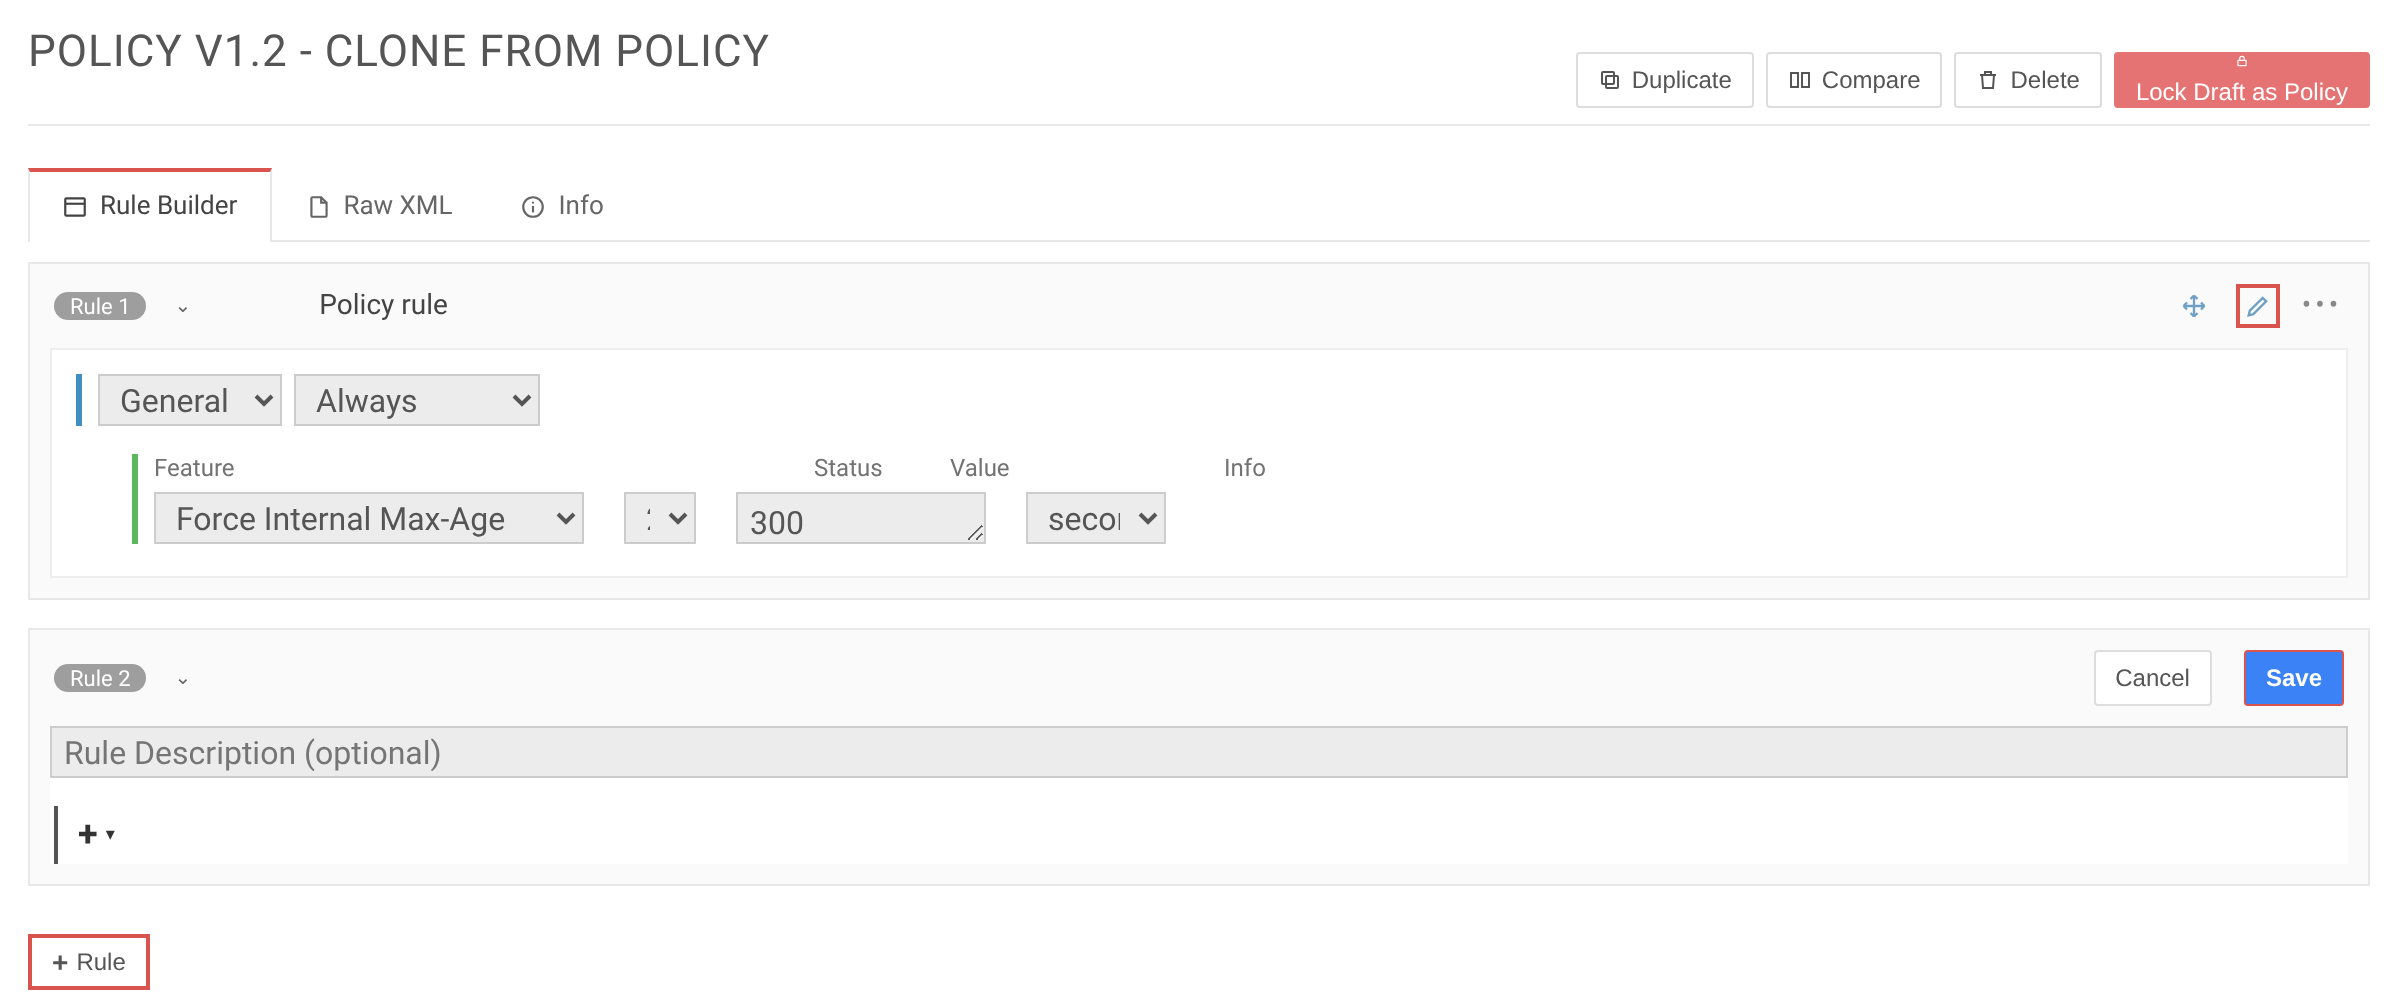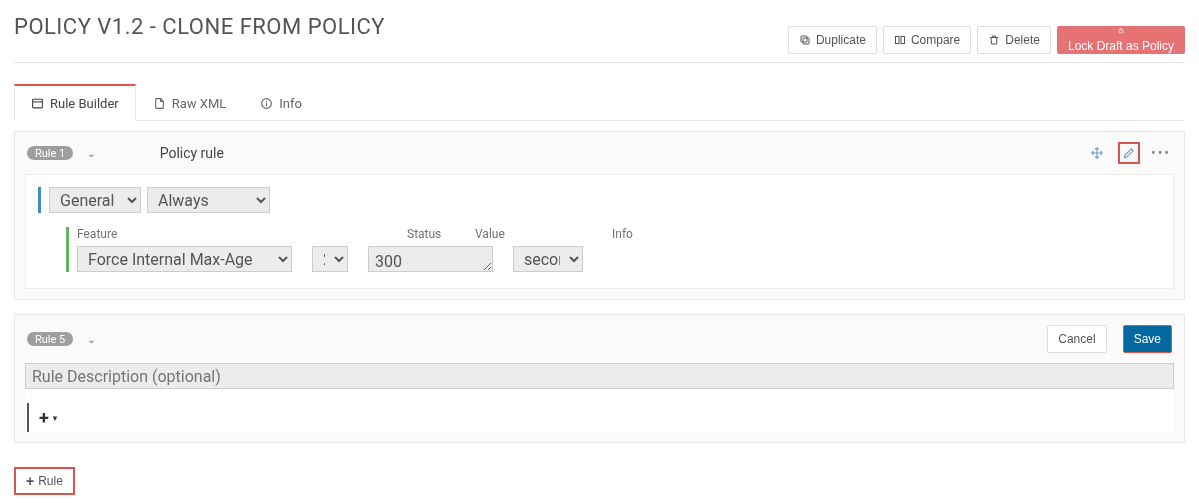--- a/index.html
+++ b/index.html
@@ -49,23 +49,24 @@
     border-radius: 2px;
   }
   .btn svg { width: 12px; height: 12px; }
   .btn-danger {
     background: #e57373;
     border-color: #e57373;
     color: #fff;
     flex-direction: column;
   }
   .btn-save {
-    background: #0369a1;
+    background: #3b82f6;
     border-color: #d9534f;
     color: #fff;
+    font-weight: bold;
   }
 
   
   .tabs {
     display: flex;
     border-bottom: 1px solid #e8e8e8;
     margin-top: 20px;
   }
   .tab {
     display: inline-flex;
@@ -381,21 +382,21 @@
             <option>seconds</option>
           </select>
         </div>
       </div>
     </div>
   </div>
 
   
   <div class="rule-panel" style="margin-top:14px;">
     <div class="rule2-header">
-      <span class="rule-badge">Rule 5</span>
+      <span class="rule-badge">Rule 2</span>
       <span class="chevron">⌄</span>
       <div class="rule2-actions">
         <button class="btn" style="background:#fff;">Cancel</button>
         <button class="btn btn-save">Save</button>
       </div>
     </div>
     <div class="rule2-body">
       <input type="text" class="desc-input" placeholder="Rule Description (optional)" style="">
       <div class="plus-row">
         <span class="plus">+</span>

